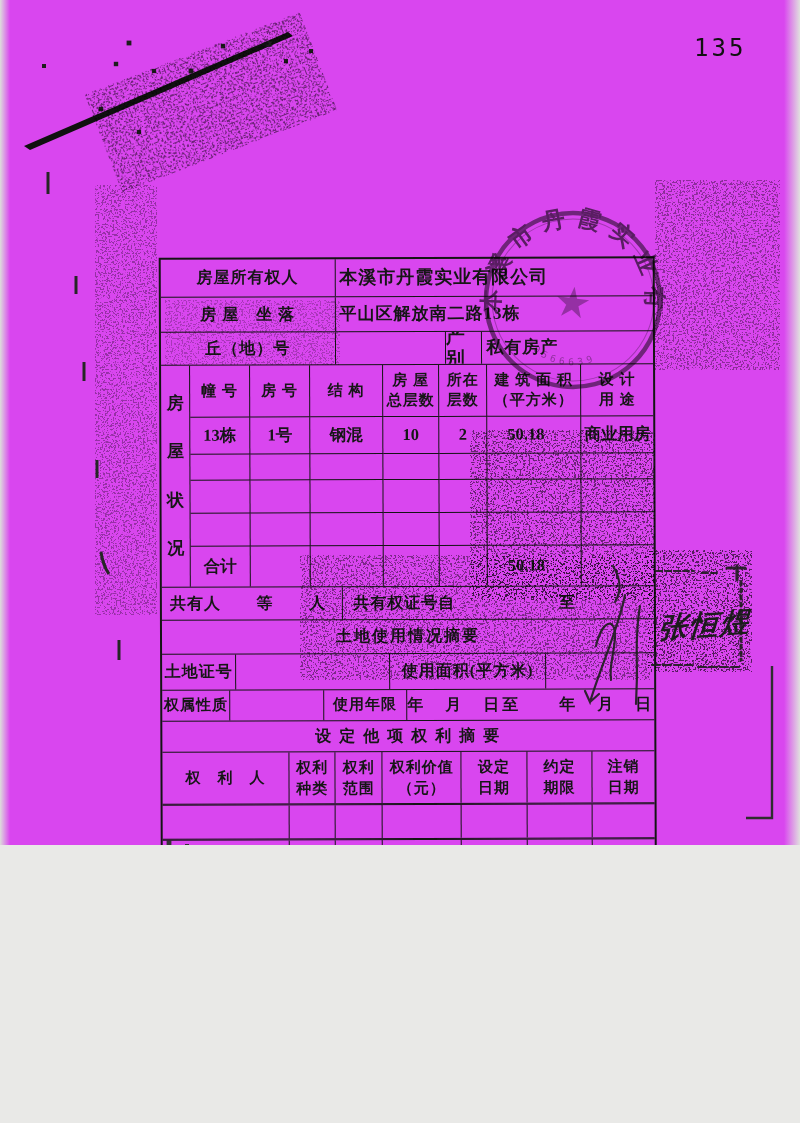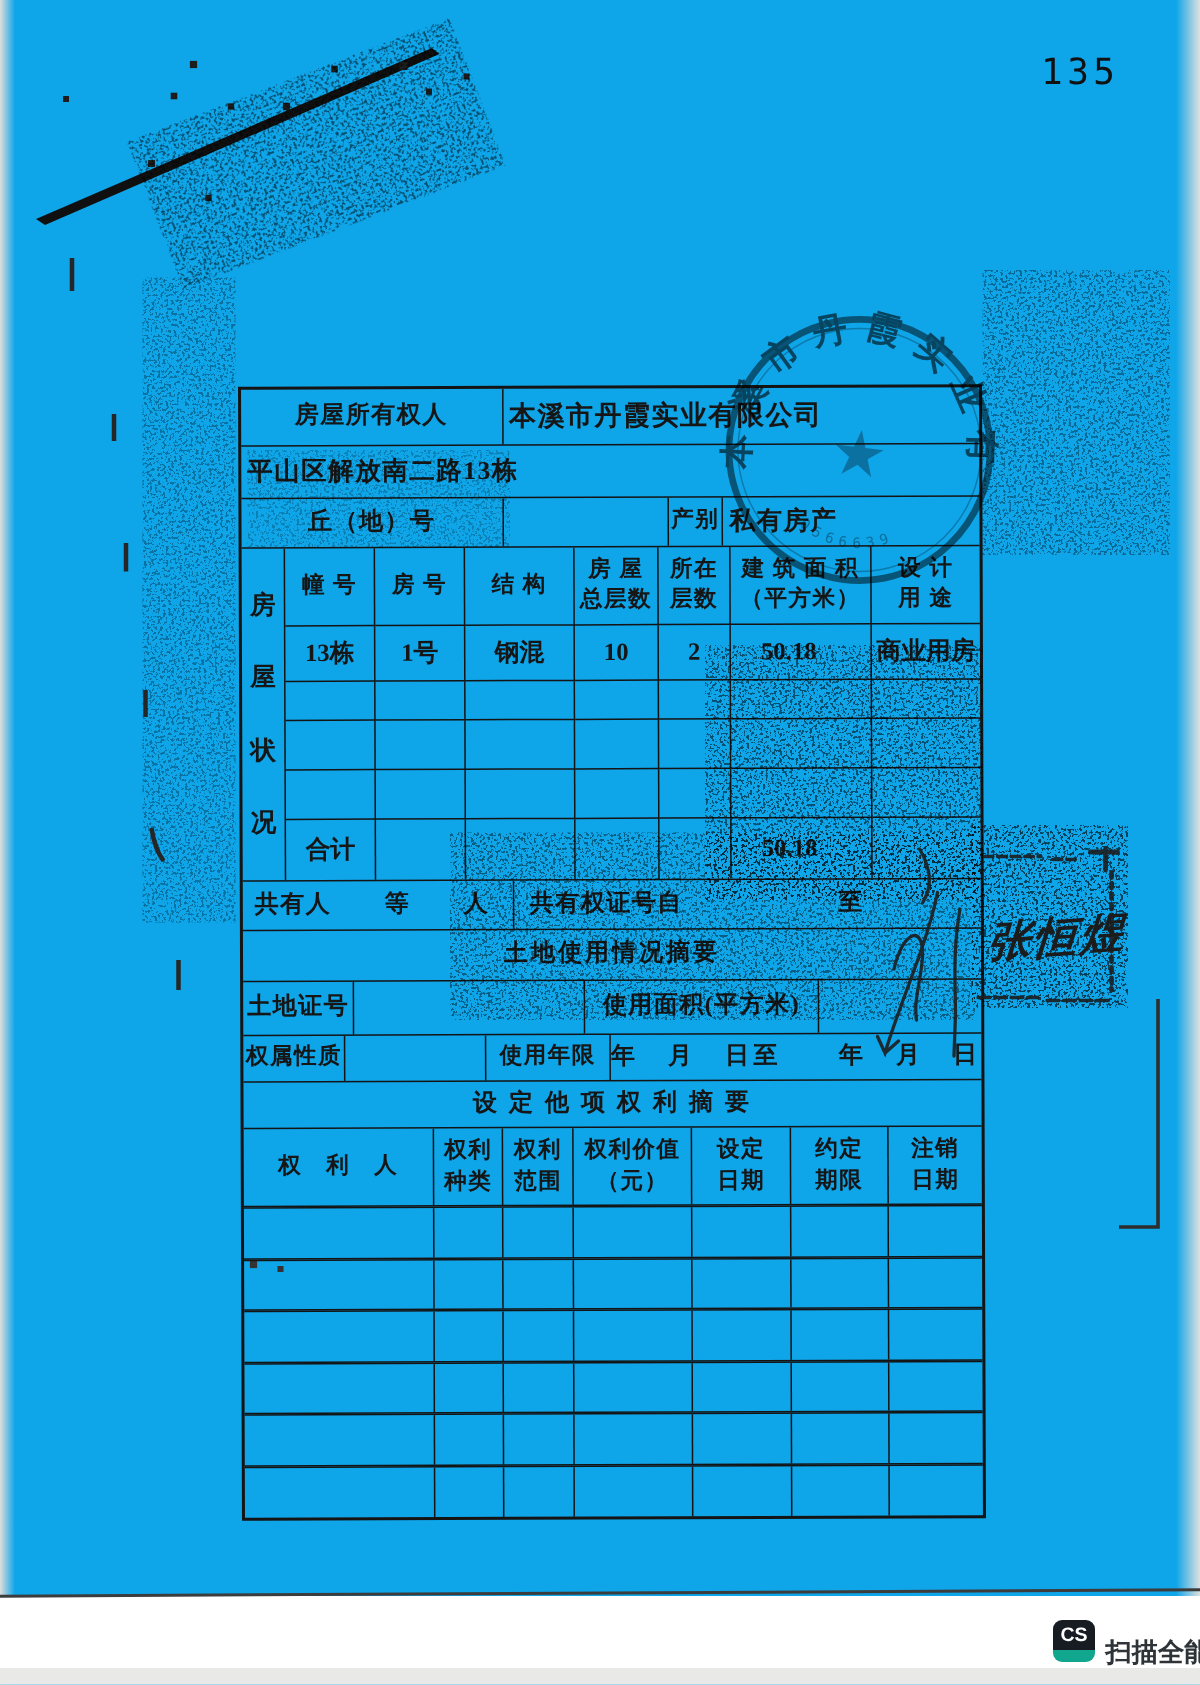--- a/index.html
+++ b/index.html
@@ -1,16 +1,16 @@
 <!DOCTYPE html>
 <html><head>
 <meta charset="utf-8">
 <style>
   html,body{margin:0;padding:0;background:#e9e9e7;}
-  .page{position:relative;width:800px;height:1123px;background:#0ea5e9;overflow:hidden;
+  .page{position:relative;width:800px;height:845px;background:#d946ef;overflow:hidden;
         font-family:"Liberation Serif","DejaVu Serif",serif;color:#161616;}
   .edge-l{position:absolute;left:0;top:0;bottom:0;width:10px;background:linear-gradient(90deg,#dddddb,rgba(255,255,255,0));z-index:40;}
   .edge-r{position:absolute;right:0;top:0;bottom:0;width:16px;background:linear-gradient(270deg,#e0e0de,rgba(255,255,255,0));z-index:40;}
   .edge-b{position:absolute;left:0;right:0;top:1112px;height:11px;background:#e9e9e7;z-index:45;}
 
   .pageno{position:absolute;left:694px;top:34px;font-family:"DejaVu Sans Mono",monospace;
           font-size:24px;letter-spacing:3px;color:#111;}
 
   .streak{position:absolute;left:0;top:0;z-index:3;}
 
@@ -133,27 +133,28 @@
   </svg>
 
   <div class="tbl">
 
     <div class="r" style="height:38px;">
       <div class="c lbl" style="width:176px;">房屋所有权人</div>
       <div class="c val" style="width:320px;font-size:18px;">本溪市丹霞实业有限公司</div>
     </div>
 
     <div class="r" style="height:35px;">
+      <div class="c lbl" style="width:176px;">房 屋　坐 落</div>
       <div class="c val" style="width:320px;">平山区解放南二路13栋</div>
     </div>
 
     <div class="r" style="height:33px;">
       <div class="c lbl" style="width:176px;">丘（地）号</div>
       <div class="c" style="width:111px;"></div>
-      <div class="c lbl" style="width:37px;font-size:15px;">产别</div>
+      <div class="c lbl" style="width:37px;font-size:19px;">产别</div>
       <div class="c val" style="width:172px;">私有房产</div>
     </div>
 
     <div class="hgrid">
       <div class="g side">
         <span>房</span>
         <span>屋</span>
         <span>状</span>
         <span>况</span>
       </div>

